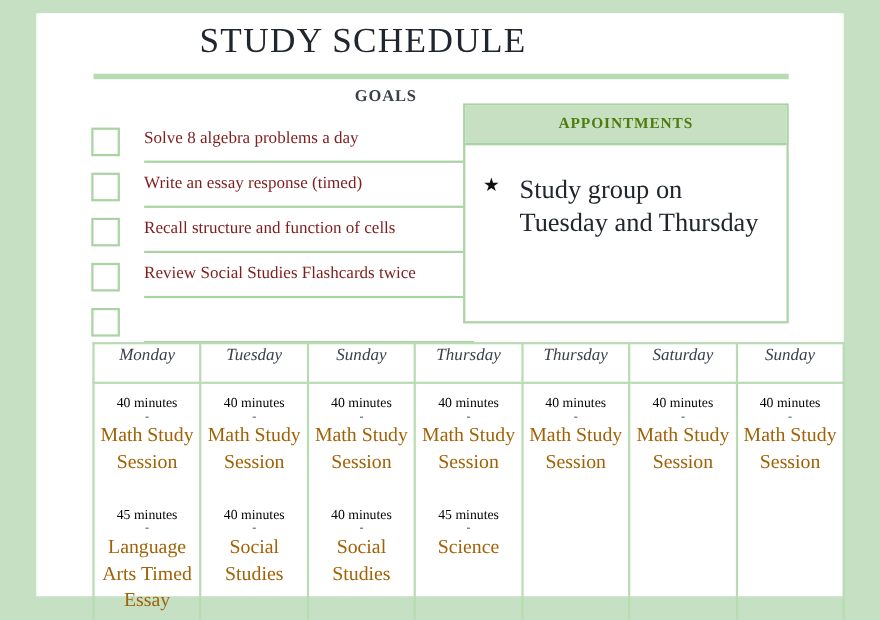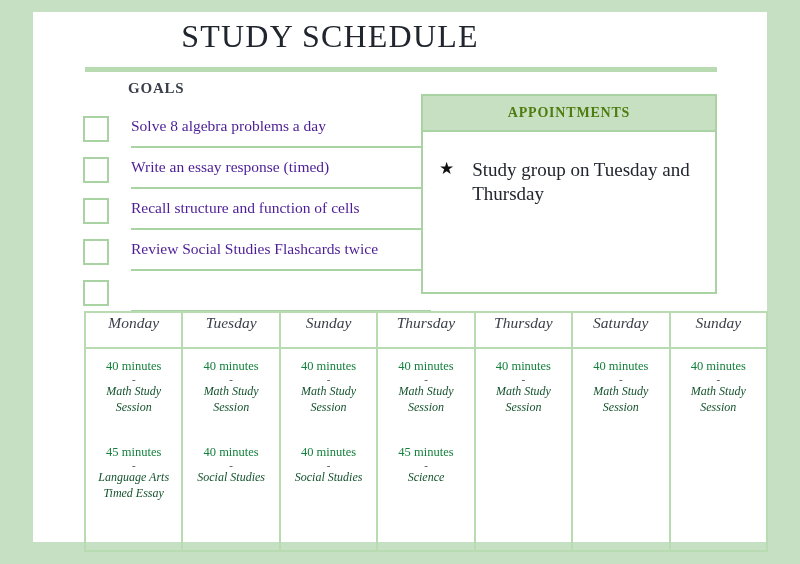--- a/index.html
+++ b/index.html
@@ -39,24 +39,24 @@
     left: 52px;
     top: 55px;
     width: 632px;
     height: 5px;
     background: #b9dbb2;
   }
 
   
   .goals-heading {
     position: absolute;
-    left: 95px;
+    left: 106px;
     top: 68px;
     width: 240px;
-    text-align: left;
+    text-align: right;
     font-size: 15px;
     font-weight: bold;
     letter-spacing: 0.8px;
     color: #3a3f4a;
   }
   .goals-list {
     position: absolute;
     left: 50px;
     top: 100px;
     width: 350px;
@@ -81,21 +81,21 @@
     top: 0;
     width: 300px;
     height: 36px;
     border-bottom: 2px solid #a9d3a2;
     box-sizing: border-box;
   }
   .goal-text {
     display: block;
     padding-top: 5px;
     font-size: 15.5px;
-    color: #4c1d95;
+    color: #7f1d1d;
     white-space: nowrap;
   }
 
   
   .appointments {
     position: absolute;
     left: 388px;
     top: 82px;
     width: 296px;
     height: 200px;
@@ -119,21 +119,21 @@
     align-items: flex-start;
     padding: 26px 18px 0 16px;
   }
   .appointment-star {
     font-size: 17px;
     color: #111111;
     line-height: 1.25;
     padding-right: 18px;
   }
   .appointment-text {
-    font-size: 19px;
+    font-size: 24px;
     color: #21262e;
     line-height: 1.25;
   }
 
   
   .schedule {
     position: absolute;
     left: 51px;
     top: 299px;
     width: 684px;
@@ -156,31 +156,30 @@
     height: 192px;
     padding: 9px 4px 0 4px;
     text-align: center;
   }
   .slot {
     margin-bottom: 28px;
     line-height: 1.32;
   }
   .slot-duration {
     font-size: 12.5px;
-    color: #15803d;
+    color: #000000;
   }
   .slot-dash {
     font-size: 11px;
     color: #3a3f4a;
     line-height: 0.9;
   }
   .slot-activity {
-    font-size: 12px;
-    color: #14532d;
-    font-style: italic;
+    font-size: 18px;
+    color: #a16207;
   }
 </style>
 </head>
 <body>
 
 <div class="page">
 
   <div class="title">STUDY SCHEDULE</div>
   <div class="title-rule"></div>
 

